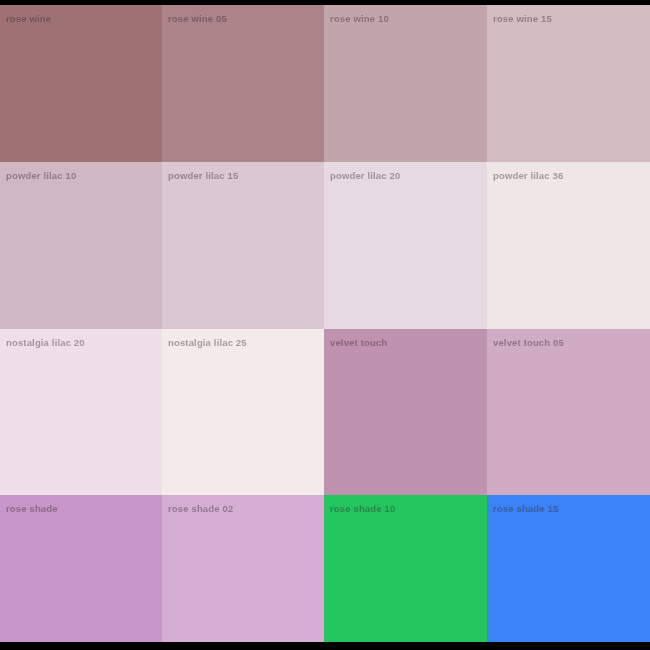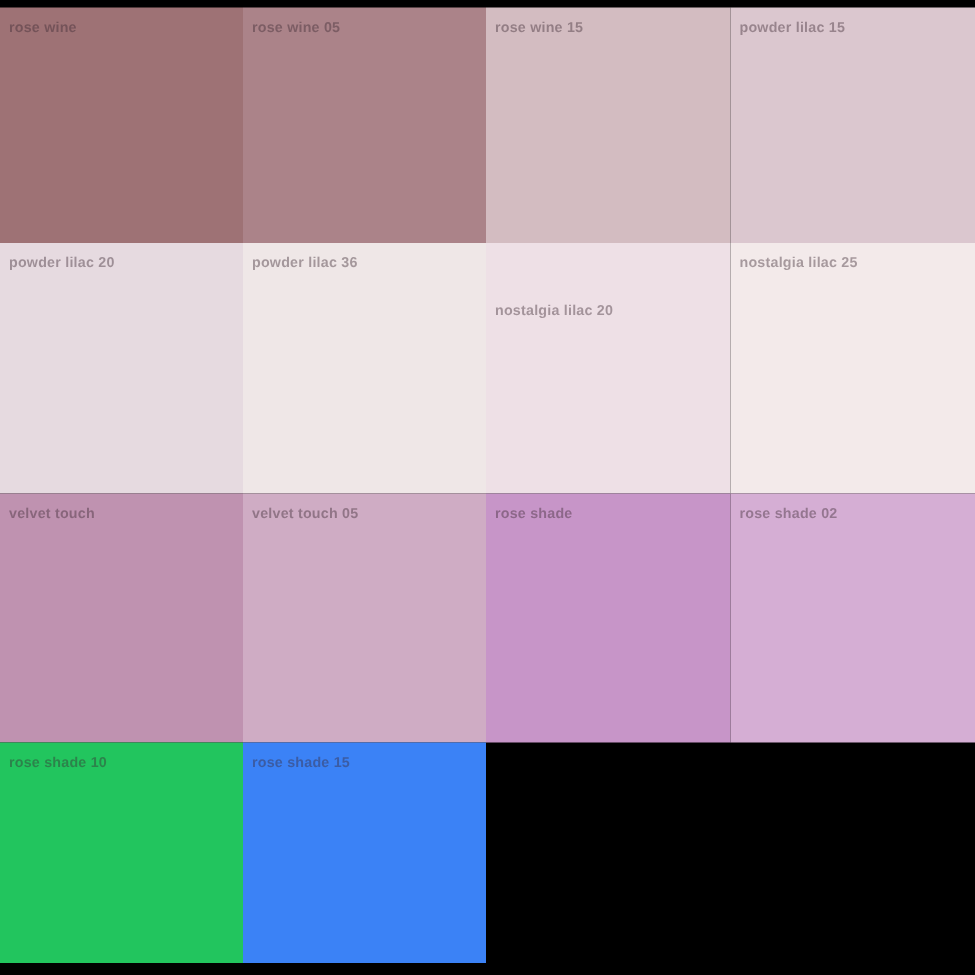--- a/index.html
+++ b/index.html
@@ -64,36 +64,42 @@
   <div class="top-bar"></div>
 
   <div id="swatch-grid">
 
     <div class="swatch" style="background-color: rgb(158, 114, 117);">
       <span class="swatch-label" style="color: rgba(60, 40, 50, 0.42);">rose wine</span>
     </div>
     <div class="swatch" style="background-color: rgb(171, 131, 137); text-align: center;">
       <span class="swatch-label" style="color: rgba(60, 40, 50, 0.42);">rose wine 05</span>
     </div>
+    <div class="swatch" style="background-color: rgb(194, 165, 171);">
+      <span class="swatch-label" style="color: rgba(60, 40, 50, 0.42);">rose wine 10</span>
+    </div>
     <div class="swatch" style="background-color: rgb(211, 188, 193);">
       <span class="swatch-label" style="color: rgba(60, 40, 50, 0.42);">rose wine 15</span>
     </div>
 
+    <div class="swatch" style="background-color: rgb(208, 184, 195);">
+      <span class="swatch-label" style="color: rgba(60, 40, 50, 0.42);">powder lilac 10</span>
+    </div>
     <div class="swatch" style="background-color: rgb(219, 199, 207);">
       <span class="swatch-label" style="color: rgba(60, 40, 50, 0.42);">powder lilac 15</span>
     </div>
     <div class="swatch" style="background-color: rgb(230, 218, 224);">
       <span class="swatch-label" style="color: rgba(60, 40, 50, 0.42);">powder lilac 20</span>
     </div>
     <div class="swatch" style="background-color: rgb(239, 231, 231);">
       <span class="swatch-label" style="color: rgba(60, 40, 50, 0.42);">powder lilac 36</span>
     </div>
 
     <div class="swatch" style="background-color: rgb(238, 224, 230);">
-      <span class="swatch-label" style="color: rgba(60, 40, 50, 0.42); margin-top: 32px;">nostalgia lilac 20</span>
+      <span class="swatch-label" style="color: rgba(60, 40, 50, 0.42);">nostalgia lilac 20</span>
     </div>
     <div class="swatch" style="background-color: rgb(243, 234, 234);">
       <span class="swatch-label" style="color: rgba(60, 40, 50, 0.42);">nostalgia lilac 25</span>
     </div>
     <div class="swatch" style="background-color: rgb(191, 146, 176);">
       <span class="swatch-label" style="color: rgba(60, 40, 50, 0.42);">velvet touch</span>
     </div>
     <div class="swatch" style="background-color: rgb(207, 172, 196);">
       <span class="swatch-label" style="color: rgba(60, 40, 50, 0.42);">velvet touch 05</span>
     </div>

